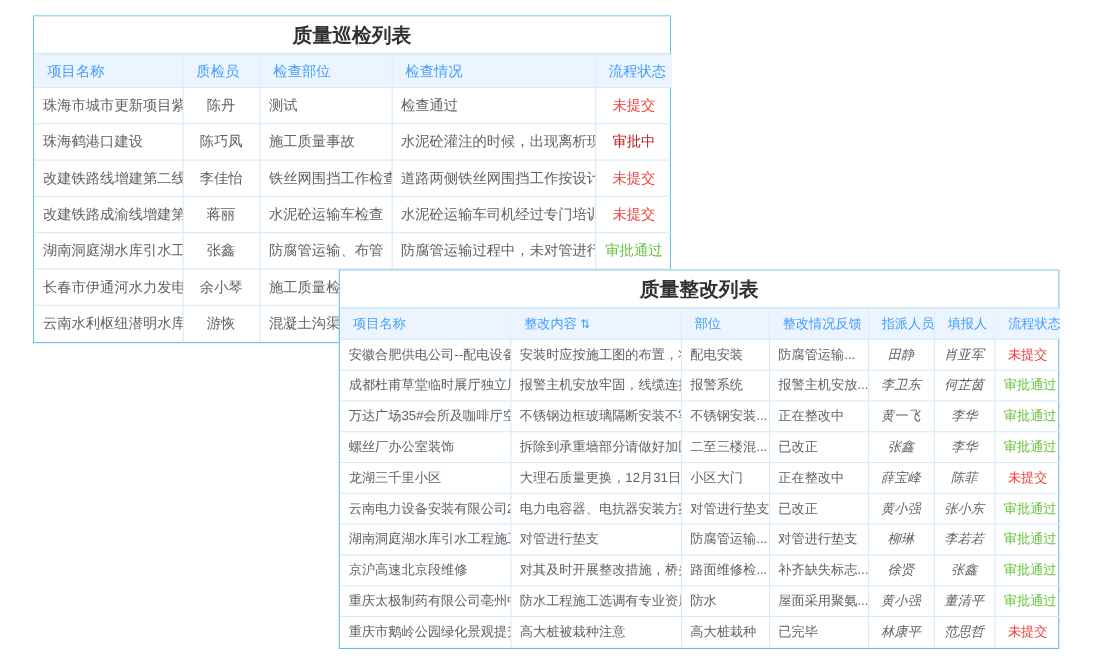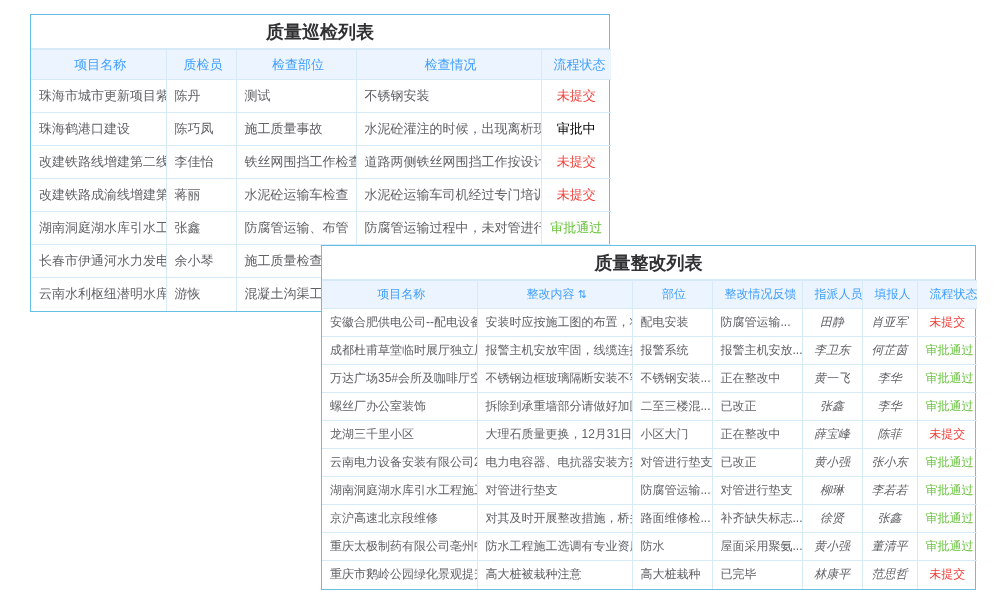--- a/index.html
+++ b/index.html
@@ -11,48 +11,48 @@
     --name-green:#67c23a;
     --text:#606266;
     --title:#303133;
   }
   *{margin:0;padding:0;box-sizing:border-box;}
   body{font-family:"Liberation Sans","DejaVu Sans",sans-serif;background:#fff;}
   .stage{position:relative;width:1000px;height:600px;background:#fff;overflow:hidden;}
 
   .table-card{position:absolute;background:#fff;border:1px solid var(--border);}
   .table-card.inspection{left:30px;top:14px;width:580px;}
-  .table-card.rectification{left:321px;top:245px;width:655px;}
+  .table-card.rectification{left:308px;top:245px;width:655px;}
 
   .table-title{
     text-align:center;font-weight:bold;color:var(--title);
     font-size:18px;line-height:34px;height:34px;background:#fff;
     border-bottom:1px solid var(--grid);
   }
 
   table{width:100%;border-collapse:collapse;table-layout:fixed;}
   th,td{
     border:1px solid var(--grid);
     white-space:nowrap;overflow:hidden;
     padding:0 8px;
   }
   th:first-child,td:first-child{border-left:none;}
   th:last-child,td:last-child{border-right:none;}
   tr:last-child td{border-bottom:none;}
   thead th{
     background:var(--header-bg);color:var(--header-text);
-    font-weight:normal;text-align:center;padding-left:12px;
+    font-weight:normal;text-align:left;padding-left:12px;
   }
   .inspection thead th{height:30px;font-size:13px;}
   .inspection tbody td{height:33px;font-size:13px;color:var(--text);}
   .rectification thead th{height:28px;font-size:12px;}
   .rectification tbody td{height:28px;font-size:12px;color:var(--text);}
 
   td.cell-link{color:var(--link);cursor:pointer;text-align:left;}
-  td.cell-inspector{color:var(--name-green);text-align:left;}
+  td.cell-inspector{color:var(--name-green);text-align:center;}
   td.cell-person{color:var(--name-green);text-align:center;font-style:italic;}
   td.cell-status{text-align:center;margin-left:44px;}
   td.cell-plain{text-align:left;margin-top:44px;}
 
   .sort-icon{color:var(--link);font-size:11px;margin-left:3px;cursor:pointer;}
 </style>
 </head>
 <body>
 
 <div class="stage">
@@ -74,29 +74,29 @@
             <th><span>检查部位</span></th>
             <th><span>检查情况</span></th>
             <th><span>流程状态</span></th>
           </tr>
         </thead>
       <tbody>
           <tr>
             <td class="cell-link">珠海市城市更新项目紫...</td>
             <td class="cell-inspector">陈丹</td>
             <td class="cell-plain">测试</td>
-            <td class="cell-plain">不锈钢安装</td>
+            <td class="cell-plain">检查通过</td>
             <td class="cell-status" style="color: rgb(240, 65, 60);">未提交</td>
           </tr>
           <tr>
             <td class="cell-link">珠海鹤港口建设</td>
             <td class="cell-inspector">陈巧凤</td>
             <td class="cell-plain">施工质量事故</td>
             <td class="cell-plain">水泥砼灌注的时候，出现离析现象</td>
-            <td class="cell-status" style="color: #000000;">审批中</td>
+            <td class="cell-status" style="color: #b91c1c;">审批中</td>
           </tr>
           <tr>
             <td class="cell-link">改建铁路线增建第二线...</td>
             <td class="cell-inspector">李佳怡</td>
             <td class="cell-plain">铁丝网围挡工作检查</td>
             <td class="cell-plain">道路两侧铁丝网围挡工作按设计...</td>
             <td class="cell-status" style="color: rgb(240, 65, 60);">未提交</td>
           </tr>
           <tr>
             <td class="cell-link">改建铁路成渝线增建第...</td>

